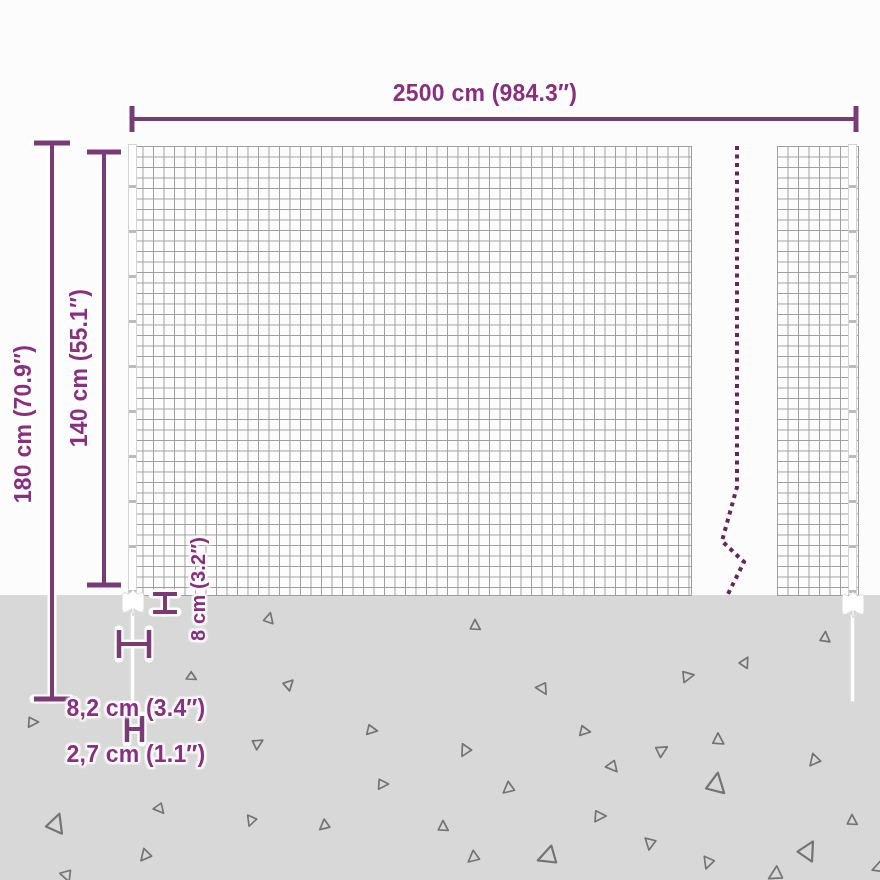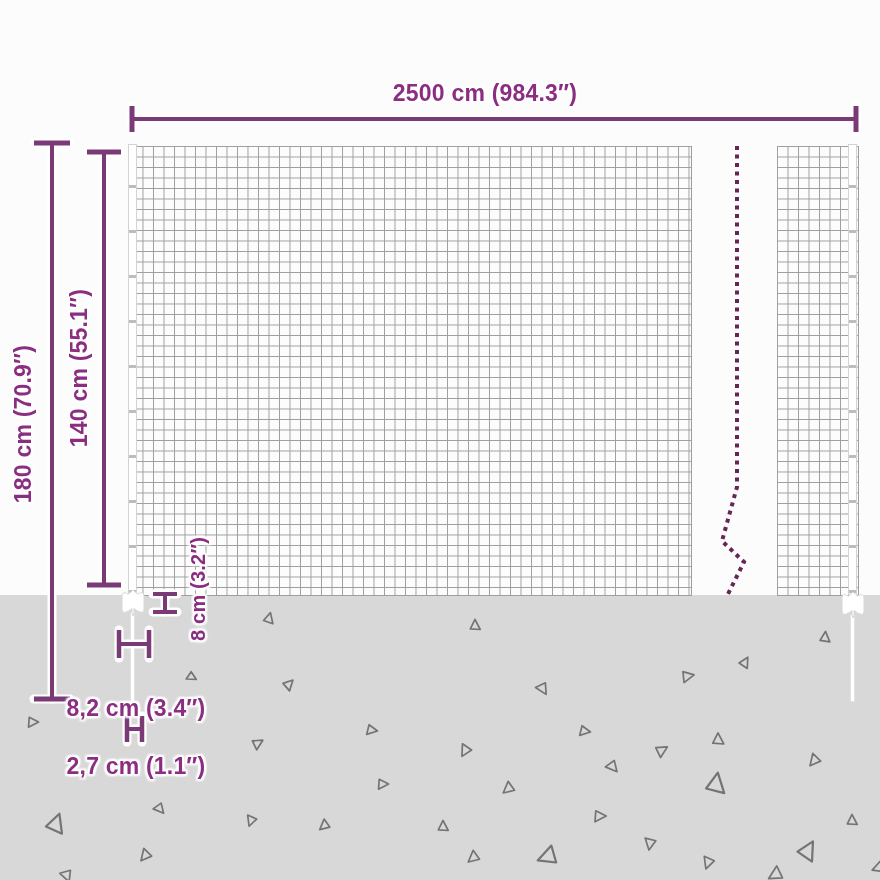--- a/index.html
+++ b/index.html
@@ -60,21 +60,21 @@
     text-shadow:
       -2px 0 2px #fff, 2px 0 2px #fff, 0 -2px 2px #fff, 0 2px 2px #fff,
       -2px -2px 2px #fff, 2px 2px 2px #fff, -2px 2px 2px #fff, 2px -2px 2px #fff;
   }
   .lbl.rot{transform:translate(-50%,-50%) rotate(-90deg);}
   .lbl-width{left:485px;top:93px;}
   .lbl-total-height{left:23px;top:424px;}
   .lbl-mesh-height{left:79px;top:368px;}
   .lbl-depth{left:198px;top:589px;font-size:20px;}
   .lbl-anchor-width{left:136px;top:675px;margin-top:33px;}
-  .lbl-post-diameter{left:136px;top:754px;margin-top:12px;}
+  .lbl-post-diameter{left:136px;top:754px;}
 </style>
 </head>
 <body>
 
 <div class="scene">
 
   <div class="ground"></div>
   <svg class="gravel-svg" viewBox="0 0 880 880">
       <path d="M0 -5.58 L5.22 4.5 L-4.68 3.78 Z" transform="translate(269 618) rotate(15)" fill="none" stroke="#747474" stroke-width="1.7" stroke-linejoin="round"></path>
       <path d="M0 -5.58 L5.22 4.5 L-4.68 3.78 Z" transform="translate(475 625) rotate(0)" fill="none" stroke="#747474" stroke-width="1.7" stroke-linejoin="round"></path>

